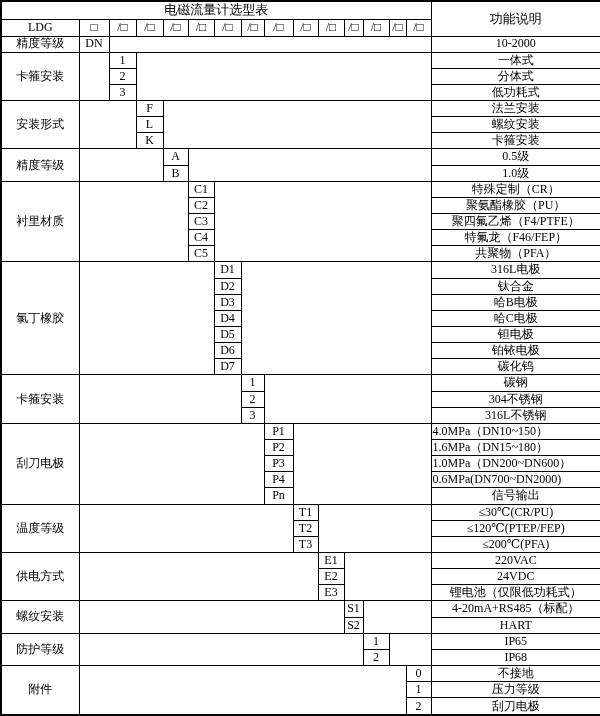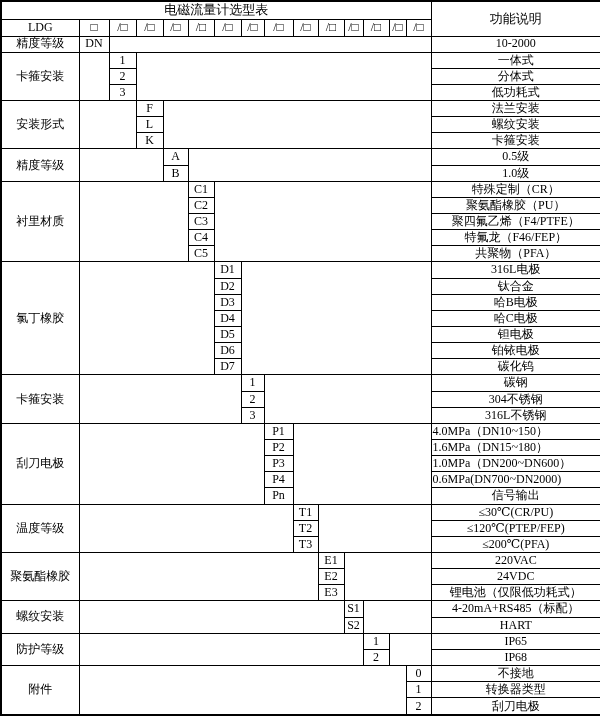--- a/index.html
+++ b/index.html
@@ -236,21 +236,21 @@
   <tr>
     <td class="code">T2</td>
     <td class="desc">≤120℃(PTEP/FEP)</td>
   </tr>
   <tr>
     <td class="code">T3</td>
     <td class="desc">≤200℃(PFA)</td>
   </tr>
 
   <tr>
-    <td class="lbl" rowspan="3">聚氨酯橡胶</td>
+    <td class="lbl" rowspan="3">供电方式</td>
     <td class="sp" rowspan="3" colspan="9"></td>
     <td class="code">E1</td>
     <td class="sp" rowspan="3" colspan="4"></td>
     <td class="desc">220VAC</td>
   </tr>
   <tr>
     <td class="code">E2</td>
     <td class="desc">24VDC</td>
   </tr>
   <tr>
@@ -283,20 +283,20 @@
   </tr>
 
   <tr>
     <td class="lbl" rowspan="3">附件</td>
     <td class="sp" rowspan="3" colspan="13"></td>
     <td class="code">0</td>
     <td class="desc">不接地</td>
   </tr>
   <tr>
     <td class="code">1</td>
-    <td class="desc">转换器类型</td>
+    <td class="desc">压力等级</td>
   </tr>
   <tr>
     <td class="code">2</td>
     <td class="desc">刮刀电极</td>
   </tr>
 </tbody>
   </table>
 
 </body></html>

